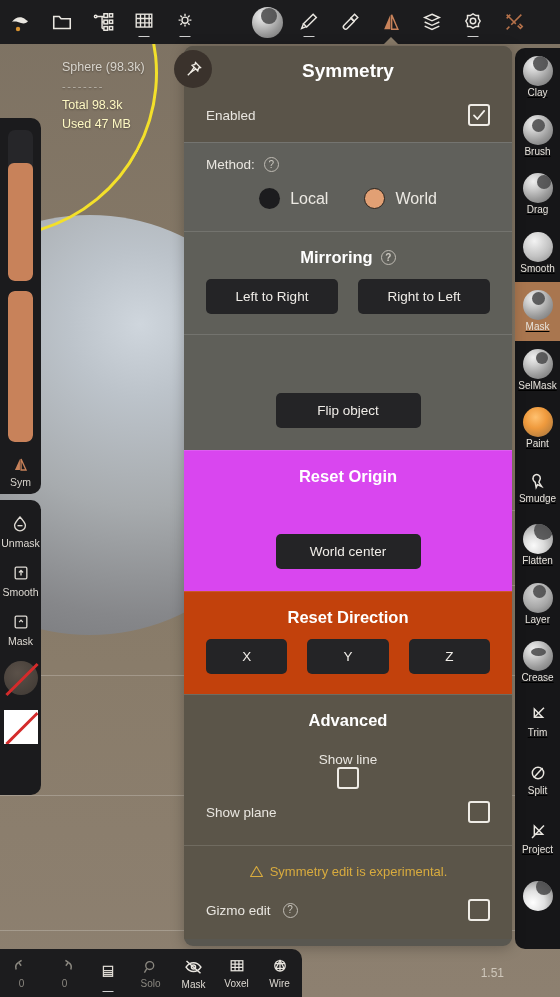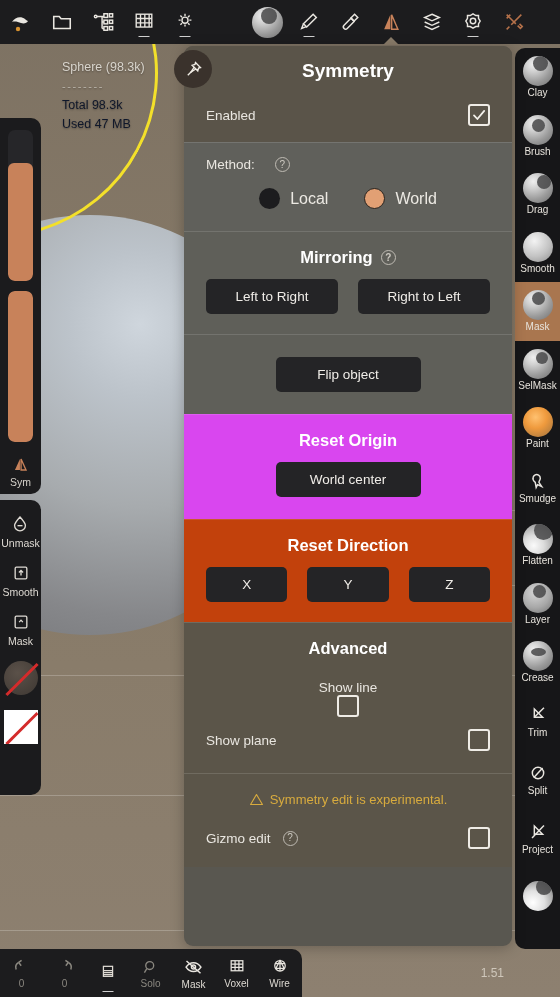--- a/index.html
+++ b/index.html
@@ -66,21 +66,21 @@
     border-right: 8px solid transparent; border-bottom: 8px solid #8a7c6a;
   }
 
   
   .stats {
     position: absolute; left: 62px; top: 58px;
     color: #d8d4cc; font-size: 12.5px; line-height: 19px;
     text-shadow: 0 1px 2px rgba(0,0,0,.35);
   }
   .stats .dashes { letter-spacing: 1.6px; color: #b9b3a8; font-size: 11px; }
-  .stats .sub { color: #0f172a; font-size: 12.5px; }
+  .stats .sub { color: #fef9c3; font-size: 12.5px; }
 
   
   .rail-l-top {
     position: absolute; left: 0; top: 118px; width: 41px; height: 376px;
     background: #1b1b1d; border-radius: 0 10px 10px 0;
     display: flex; flex-direction: column; align-items: center;
   }
   .slider {
     width: 25px; border-radius: 7px; background: #262629;
     position: relative; overflow: hidden;
@@ -115,20 +115,21 @@
   .strike {
     position: absolute; left: -4px; top: 50%; width: 44px; height: 3px;
     background: #d42b2b; transform: rotate(-45deg); transform-origin: center;
   }
 
   
   .rail-r {
     position: absolute; right: 0; top: 48px; width: 45px; height: 901px;
     background: #161618; border-radius: 10px 0 0 10px;
     overflow: hidden;
+    text-decoration: underline;
   }
   .tool {
     height: 58.5px; display: flex; flex-direction: column;
     align-items: center; justify-content: center; gap: 1px;
   }
   .tool.active { background: #a9764f; }
   .tool .lbl { color: #e6e2db; font-size: 10px; line-height: 11px; }
   .ball {
     width: 30px; height: 30px; border-radius: 50%;
     background: radial-gradient(circle at 34% 28%, #efefef 0%, #cfcfcf 26%, #9a9a9a 62%, #6d6d6d 100%);
@@ -169,21 +170,21 @@
     padding: 10px 22px 16px;
   }
   .row .label { color: #e9e6e0; font-size: 13.5px; }
   .chk {
     width: 22px; height: 22px; border: 2px solid #efece6; border-radius: 3px;
     display: flex; align-items: center; justify-content: center;
   }
   .chk svg { display: block; }
 
   .method-label {
-    display: flex; align-items: center; gap: 20px;
+    display: flex; align-items: center; gap: 9px;
     color: #e9e6e0; font-size: 13.5px; padding: 14px 16px 0 22px;
   }
   .qmark {
     width: 15px; height: 15px; border-radius: 50%;
     border: 1.4px solid #bfbbb3; color: #cdc9c1;
     font-size: 10px; display: flex; align-items: center; justify-content: center;
     line-height: 1;
   }
   .radios { display: flex; gap: 36px; justify-content: center; padding: 16px 0 22px; }
   .radio-opt { display: flex; align-items: center; gap: 10px; color: #ece9e3; font-size: 16px; }
@@ -196,21 +197,21 @@
   .btn {
     background: #242426; color: #f0ede8;
     border: none; border-radius: 5px;
     font-family: "Liberation Sans", sans-serif;
     font-size: 13.5px; height: 35px;
     display: flex; align-items: center; justify-content: center;
   }
   .btn-row { display: flex; gap: 20px; padding: 0 22px 20px; }
   .btn-row .btn { flex: 1; }
   .btn-center { display: flex; justify-content: center; padding: 0 22px 22px; }
-  .btn-center .btn { width: 145px; }
+  .btn-center .btn { width: 145px; margin-top: 36px; }
 
   .warn {
     text-align: center; color: #d8ab3e; font-size: 13px;
     padding: 18px 0 14px; display: flex; align-items: center;
     justify-content: center; gap: 6px;
   }
 
   .pin {
     position: absolute; left: 174px; top: 50px;
     width: 38px; height: 38px; border-radius: 50%;

